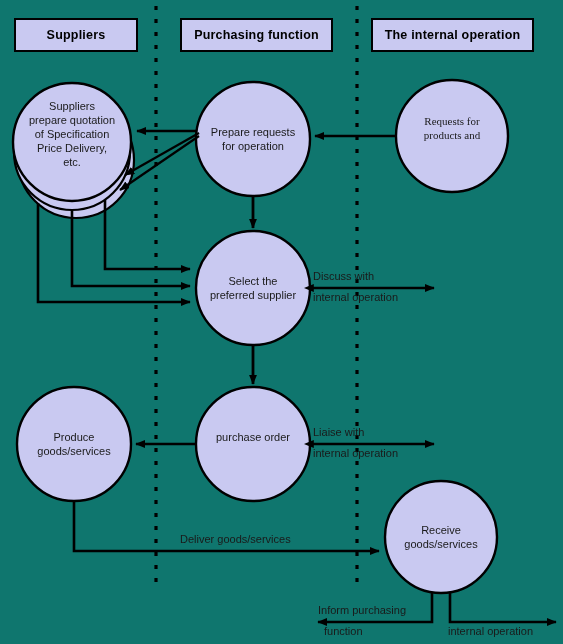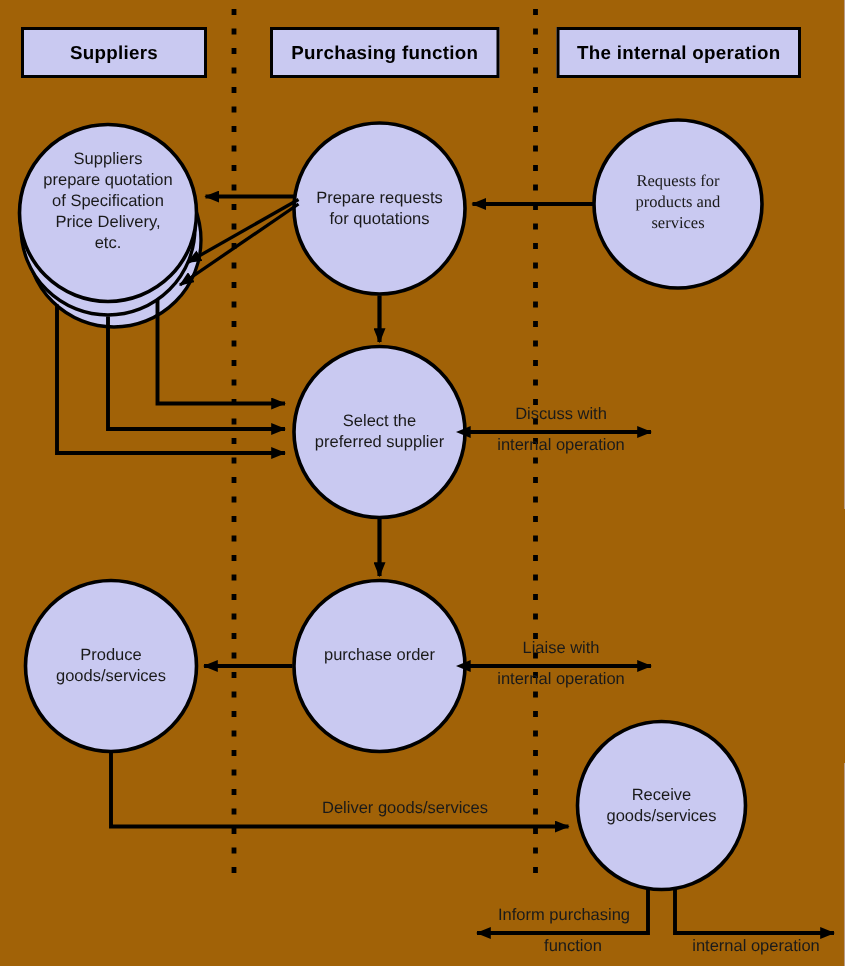--- a/index.html
+++ b/index.html
@@ -4,21 +4,21 @@
 <style>
   html, body {
     margin: 0;
     padding: 0;
     background: #c9c9f1;
   }
   #page {
     position: relative;
     width: 563px;
     height: 644px;
-    background: #a16207;
+    background: #0f766e;
     overflow: hidden;
     font-family: "Liberation Sans", sans-serif;
   }
   svg.diagram {
     position: absolute;
     left: 0;
     top: 0;
     width: 563px;
     height: 644px;
   }
@@ -40,21 +40,21 @@
     position: absolute;
     text-align: center;
     font-family: "Liberation Sans", sans-serif;
     font-size: 11px;
     color: #1a1a1a;
     line-height: 14px;
     pointer-events: none;
   }
   .edge-label {
     position: absolute;
-    text-align: center;
+    text-align: left;
     font-family: "Liberation Sans", sans-serif;
     font-size: 11px;
     color: #1a1a1a;
     line-height: 14px;
     white-space: nowrap;
     pointer-events: none;
   }
 </style>
 </head>
 <body>
@@ -131,27 +131,26 @@
   <div class="node-label" style="left:12px; top:99px; width:120px;">
     <div>Suppliers</div>
     <div>prepare quotation</div>
     <div>of  Specification</div>
     <div>Price Delivery,</div>
     <div>etc.</div>
   </div>
 
   <div class="node-label" style="left:193px; top:125px; width:120px;">
     <div>Prepare requests</div>
-    <div>for quotations</div>
+    <div>for operation</div>
   </div>
 
   <div class="node-label" style="left:397px; top:114px; width:110px;font-family:Liberation Serif, serif;">
     <div>Requests for</div>
     <div>products and</div>
-    <div>services</div>
   </div>
 
   <div class="node-label" style="left:193px; top:274px; width:120px;">
     <div>Select the</div>
     <div>preferred supplier</div>
   </div>
 
   <div class="node-label" style="left:16px; top:430px; width:116px;">
     <div>Produce</div>
     <div>goods/services</div>

